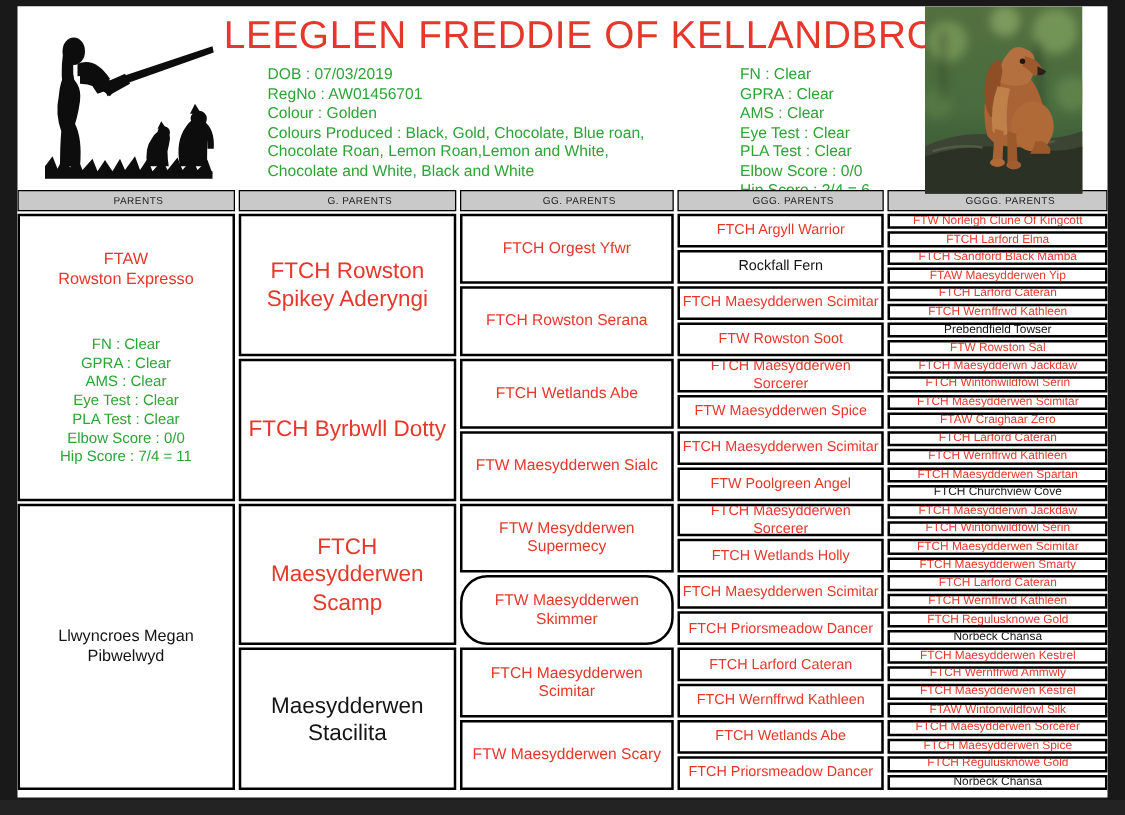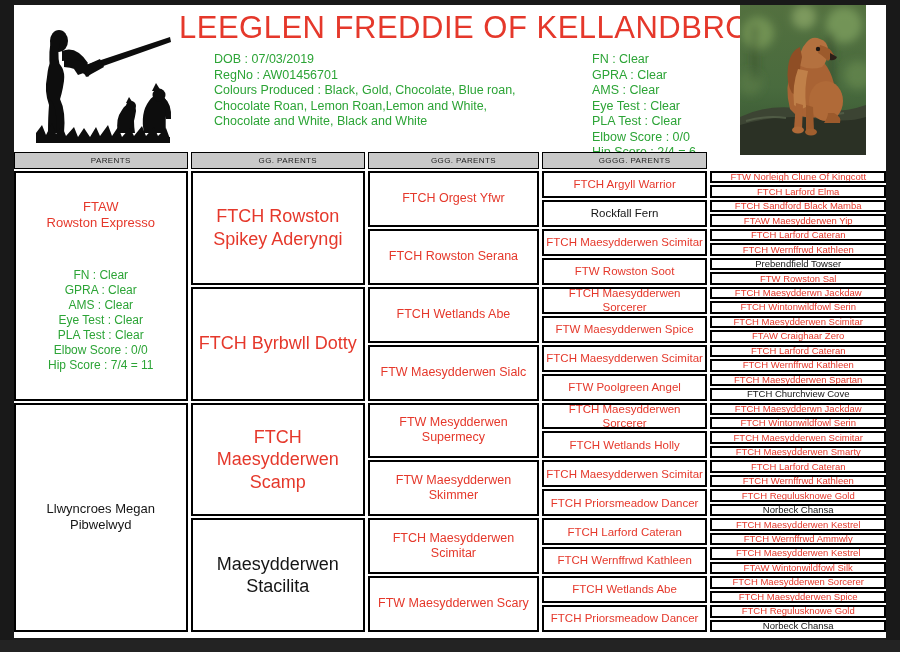--- a/index.html
+++ b/index.html
@@ -71,20 +71,21 @@
           <path d="M14 132 L14 126 L20 118 L24 128 L30 116 L34 127 L40 119 L44 129 L52 120 L56 130 L62 121 L68 130 L74 120 L78 129 L86 118 L90 129 L96 120 L100 130 L108 121 L112 129 L120 119 L124 129 L132 120 L136 129 L144 121 L148 132 Z"></path>
           <rect x="14" y="130" width="134" height="6"></rect>
         </g>
       </svg>
 
       <div class="title">LEEGLEN FREDDIE OF KELLANDBROOK</div>
 
       <div class="info info-left">
           <div>DOB : 07/03/2019</div>
           <div>RegNo : AW01456701</div>
+          <div>Colour : Golden</div>
           <div>Colours Produced : Black, Gold, Chocolate, Blue roan,</div>
           <div>Chocolate Roan, Lemon Roan,Lemon and White,</div>
           <div>Chocolate and White, Black and White</div>
         </div>
       <div class="info info-right">
           <div>FN : Clear</div>
           <div>GPRA : Clear</div>
           <div>AMS : Clear</div>
           <div>Eye Test : Clear</div>
           <div>PLA Test : Clear</div>
@@ -136,20 +137,21 @@
           <ellipse cx="71" cy="127" rx="6" ry="3.5" fill="#a05e2e"></ellipse>
 
           <path d="M94 108 Q102 112 100 118 L84 118 Q88 112 88 108 Z" fill="#9c5a2c"></path>
         </g>
       </svg>
     </div>
 
     <div class="pedigree">
       <div class="phead">
         <div>PARENTS</div>
+        <div>G. PARENTS</div>
         <div>GG. PARENTS</div>
         <div>GGG. PARENTS</div>
         <div>GGGG. PARENTS</div>
       </div>
       <div class="pbody" id="pedigree-body">
           <div class="pcell c0" style="grid-area: 1 / 1 / span 16;">
             <div class="nm red">FTAW</div>
             <div class="nm red">Rowston Expresso</div>
             <div class="health">
               <div>FN : Clear</div>
@@ -184,21 +186,21 @@
           </div>
           <div class="pcell c2" style="grid-area: 9 / 3 / span 4;">
             <div class="nm red">FTCH Wetlands Abe</div>
           </div>
           <div class="pcell c2" style="grid-area: 13 / 3 / span 4;">
             <div class="nm red">FTW Maesydderwen Sialc</div>
           </div>
           <div class="pcell c2" style="grid-area: 17 / 3 / span 4;">
             <div class="nm red">FTW Mesydderwen Supermecy</div>
           </div>
-          <div class="pcell c2" style="grid-area: 21 / 3 / span 4;">
+          <div class="pcell c2" style="grid-area: 21 / 3 / span 4; border-radius: 22px;">
             <div class="nm red">FTW Maesydderwen Skimmer</div>
           </div>
           <div class="pcell c2" style="grid-area: 25 / 3 / span 4;">
             <div class="nm red">FTCH Maesydderwen Scimitar</div>
           </div>
           <div class="pcell c2" style="grid-area: 29 / 3 / span 4;">
             <div class="nm red">FTW Maesydderwen Scary</div>
           </div>
           <div class="pcell c3" style="grid-area: 1 / 4 / span 2;">
             <div class="nm red">FTCH Argyll Warrior</div>

